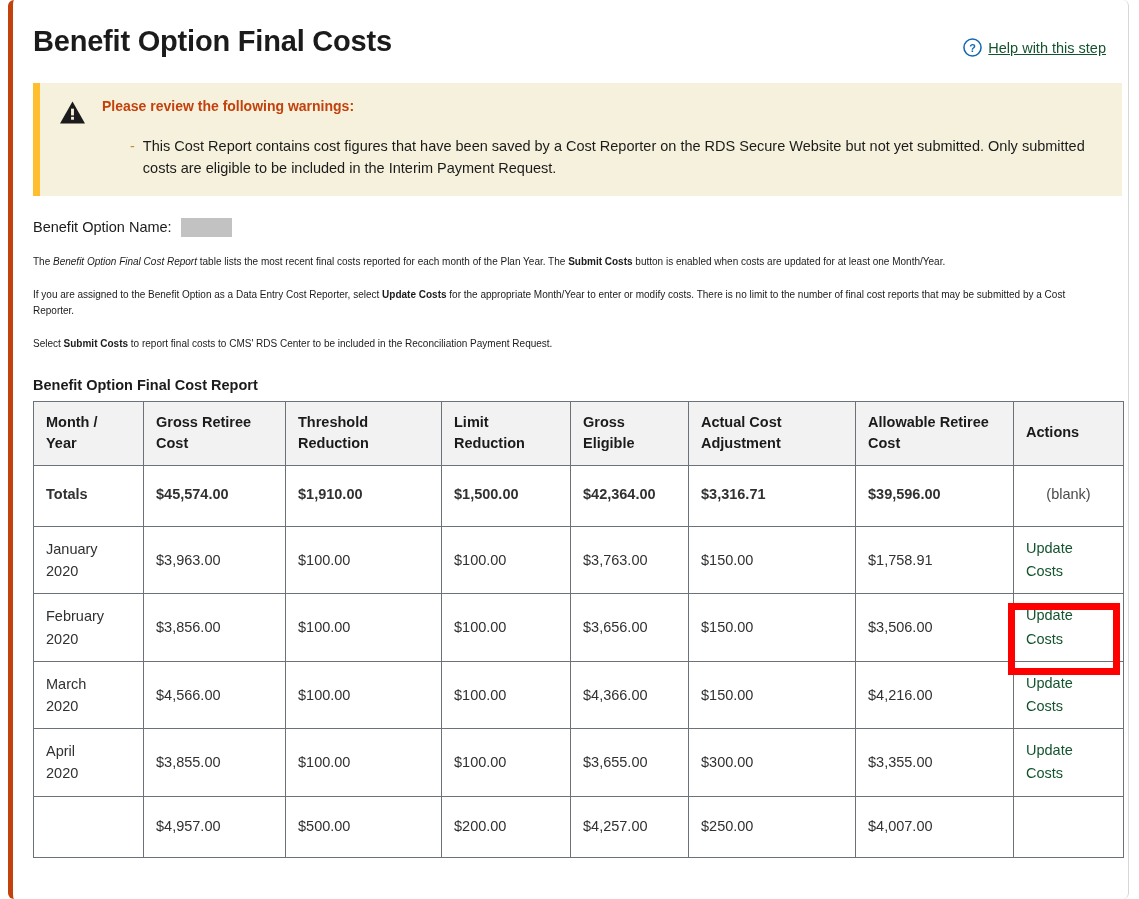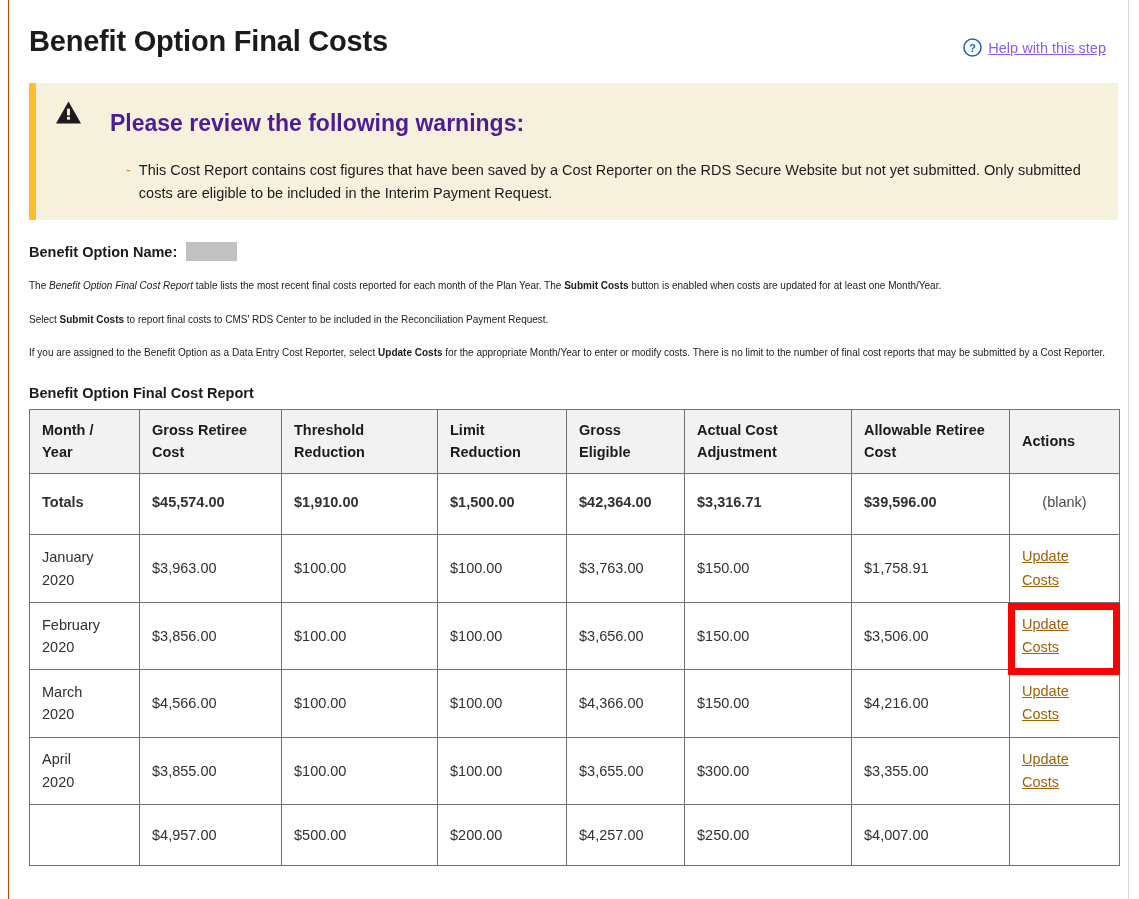--- a/index.html
+++ b/index.html
@@ -14,24 +14,25 @@
     font-family: "Liberation Sans", sans-serif;
     color: #212121;
   }
   .page {
     position: absolute;
     left: 8px;
     top: 0px;
     width: 1121px;
     height: 899px;
     background: #ffffff;
-    border-left: 1px solid #c2410c;
+    border-left: 5px solid #c2410c;
     border-right: 1px solid #d6d7d9;
     box-sizing: border-box;
     overflow: hidden;
+    border-radius: 6px;
   }
   .inner {
     padding: 0 20px 0 20px;
   }
 
   
   .header-row {
     display: flex;
     align-items: flex-start;
     justify-content: space-between;
@@ -55,21 +56,21 @@
     white-space: nowrap;
   }
   .help-icon {
     width: 19px;
     height: 19px;
     flex: 0 0 auto;
     display: block;
   }
   .help-text {
     font-size: 14.5px;
-    color: #8b5cf6;
+    color: #14532d;
     text-decoration: underline;
   }
 
   
   .warning {
     margin: 25px 0 0 0;
     background: #f6f1dc;
     border-left: 7px solid #ffbe2e;
     padding: 14px 16px 16px 19px;
     box-sizing: border-box;
@@ -80,25 +81,25 @@
     align-items: flex-start;
     gap: 16px;
   }
   .warn-icon {
     width: 27px;
     height: 25px;
     flex: 0 0 auto;
     margin-top: 3px;
   }
   .warn-title {
-    font-size: 23px;
+    font-size: 14px;
     font-weight: bold;
-    color: #4c1d95;
+    color: #c2410c;
     line-height: 1.2;
-    margin: 12px;
+    margin: 0;
     padding-top: 1px;
   }
   .warn-body {
     display: flex;
     margin: 10px 0 0 71px;
     font-size: 14.5px;
     line-height: 1.55;
     color: #1b1b1b;
   }
   .warn-dash {
@@ -112,21 +113,21 @@
 
   
   .bo-name {
     margin: 22px 0 0 0;
     display: flex;
     align-items: center;
     gap: 9px;
     font-size: 14.5px;
   }
   .bo-name-label {
-    font-weight: bold;
+    font-weight: normal;
     color: #1b1b1b;
   }
   .redacted {
     display: inline-block;
     width: 51px;
     height: 19px;
     background: #c2c2c2;
   }
   p.body-para {
     font-size: 10px;
@@ -179,22 +180,21 @@
     height: 38px;
     padding-top: 6px;
   }
   tr.totals-row td.blank-cell {
     font-weight: normal;
     color: #4a4a4a;
     text-align: center;
   }
   .month-cell { line-height: 1.55; }
   .update-link {
-    color: #a16207;
-    text-decoration: underline;
+    color: #14532d;
     line-height: 1.6;
     cursor: pointer;
   }
 
   
   col.c-month { width: 110px; }
   col.c-gross { width: 142px; }
   col.c-thresh { width: 156px; }
   col.c-limit  { width: 129px; }
   col.c-elig   { width: 118px; }
@@ -250,25 +250,25 @@
     <div class="bo-name">
       <span class="bo-name-label">Benefit Option Name:</span>
       <span class="redacted"></span>
     </div>
 
     <p class="body-para">
       <span>The </span><i>Benefit Option Final Cost Report</i><span> table lists the most recent final costs reported for each month of the Plan Year. The </span><b>Submit Costs</b><span> button is enabled when costs are updated for at least one Month/Year.</span>
     </p>
 
     <p class="body-para">
+      <span>If you are assigned to the Benefit Option as a Data Entry Cost Reporter, select </span><b>Update Costs</b><span> for the appropriate Month/Year to enter or modify costs. There is no limit to the number of final cost reports that may be submitted by a Cost Reporter.</span>
+    </p>
+
+    <p class="body-para">
       <span>Select </span><b>Submit Costs</b><span> to report final costs to CMS' RDS Center to be included in the Reconciliation Payment Request.</span>
-    </p>
-
-    <p class="body-para">
-      <span>If you are assigned to the Benefit Option as a Data Entry Cost Reporter, select </span><b>Update Costs</b><span> for the appropriate Month/Year to enter or modify costs. There is no limit to the number of final cost reports that may be submitted by a Cost Reporter.</span>
     </p>
 
 
     <div class="table-caption">Benefit Option Final Cost Report</div>
 
     <table class="cost-table">
       <colgroup>
         <col class="c-month">
           <col class="c-gross">
           <col class="c-thresh">

